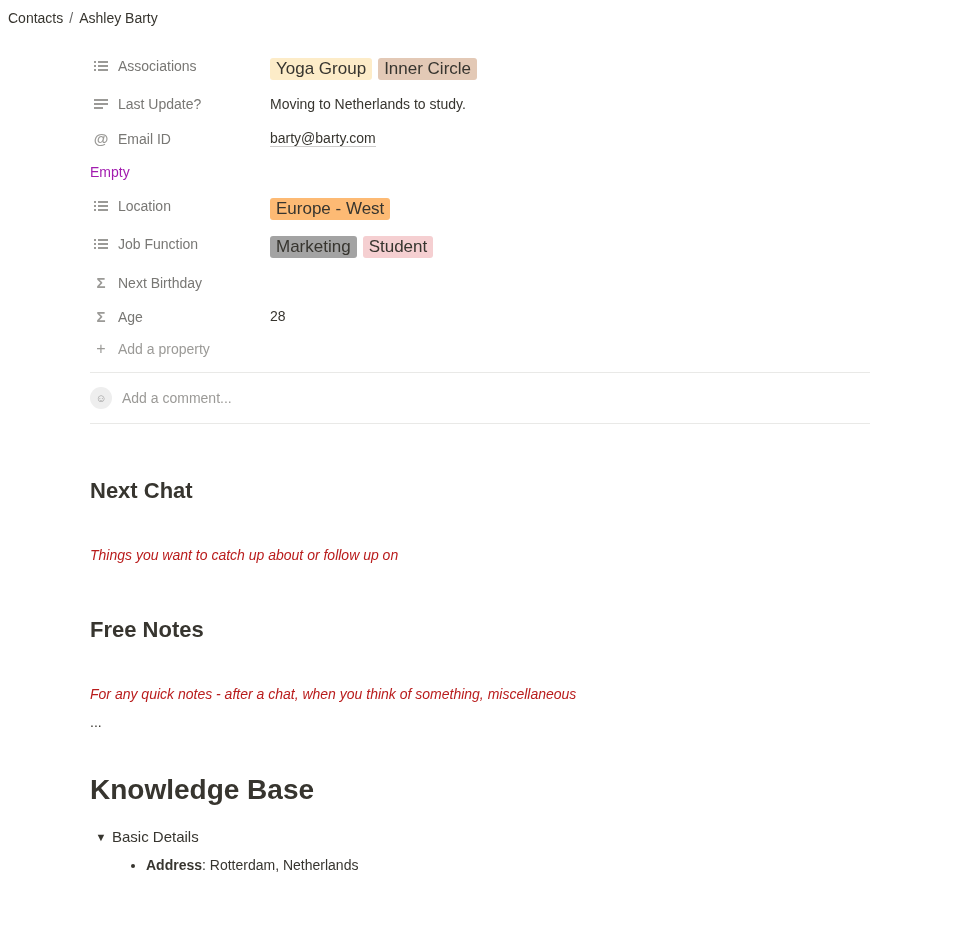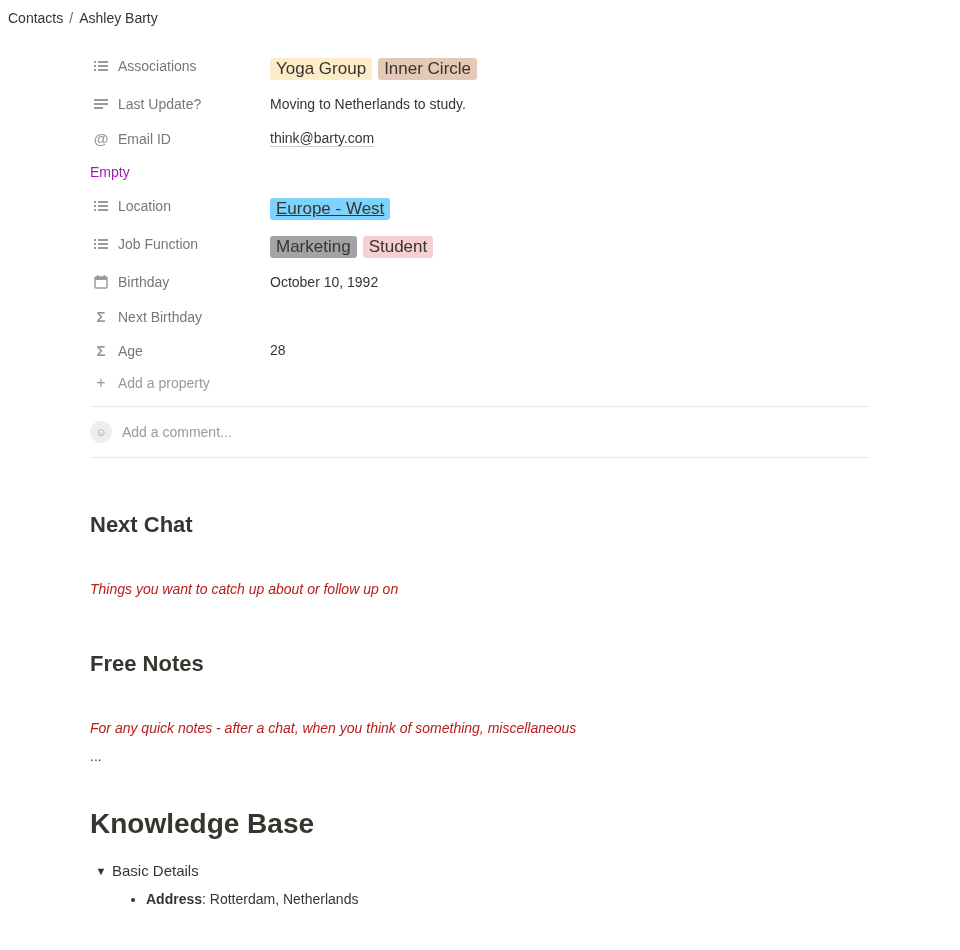--- a/index.html
+++ b/index.html
@@ -62,21 +62,21 @@
   }
   .tag {
     display: inline-block;
     padding: 1px 6px;
     border-radius: 3px;
     font-size: 17px;
     line-height: 20px;
   }
   .tag-yellow { background: #fdecc8; color: #37352f; }
   .tag-brown  { background: #e3c9b6; color: #37352f; }
-  .tag-orange { background: #7dd3fc; color: #37352f; text-decoration: underline; }
+  .tag-orange { background: #fdba74; color: #37352f; }
   .tag-purple { background: #a3a3a3; color: #37352f; }
   .tag-pink   { background: #f5cfd1; color: #37352f; }
   .empty-val { color: #a21caf; text-align: right; }
   .email-val { border-bottom: 1px solid #37352f40; }
   .add-prop {
     display: flex;
     align-items: center;
     color: #9b9a97;
     padding: 6px 0 14px 0;
     cursor: pointer;
@@ -205,21 +205,21 @@
         <span>Moving to Netherlands to study.</span>
       </div>
     </div>
 
     <div class="prop-row">
       <div class="prop-label">
         <span class="icon" style="font-weight:600;">@</span>
         <span>Email ID</span>
       </div>
       <div class="prop-value">
-        <span class="email-val">think@barty.com</span>
+        <span class="email-val">barty@barty.com</span>
       </div>
     </div>
 
     <div class="prop-row">
       <div class="prop-value">
         <span class="empty-val">Empty</span>
       </div>
     </div>
 
     <div class="prop-row">
@@ -254,36 +254,20 @@
             </svg>
         </span>
         <span>Job Function</span>
       </div>
       <div class="prop-value">
         <span class="tag tag-purple">Marketing</span>
         <span class="tag tag-pink">Student</span>
       </div>
     </div>
 
-    <div class="prop-row">
-      <div class="prop-label">
-        <span class="icon">
-          <svg class="ico" viewBox="0 0 16 16">
-              <rect x="2" y="3" width="12" height="11" rx="1" fill="none" stroke="#9b9a97" stroke-width="1.5"></rect>
-              <rect x="2" y="3" width="12" height="3" fill="#9b9a97"></rect>
-              <rect x="4" y="1" width="1.5" height="3"></rect>
-              <rect x="10.5" y="1" width="1.5" height="3"></rect>
-            </svg>
-        </span>
-        <span>Birthday</span>
-      </div>
-      <div class="prop-value">
-        <span>October 10, 1992</span>
-      </div>
-    </div>
 
     <div class="prop-row">
       <div class="prop-label">
         <span class="icon" style="font-weight:700;">Σ</span>
         <span>Next Birthday</span>
       </div>
     </div>
 
     <div class="prop-row">
       <div class="prop-label">

